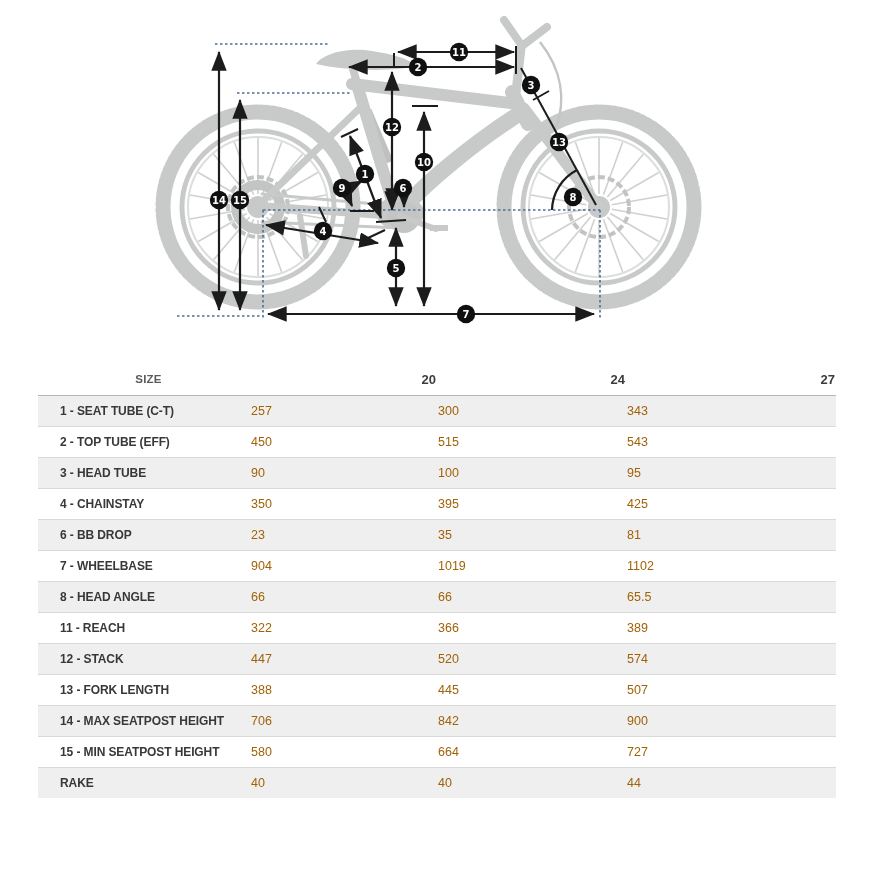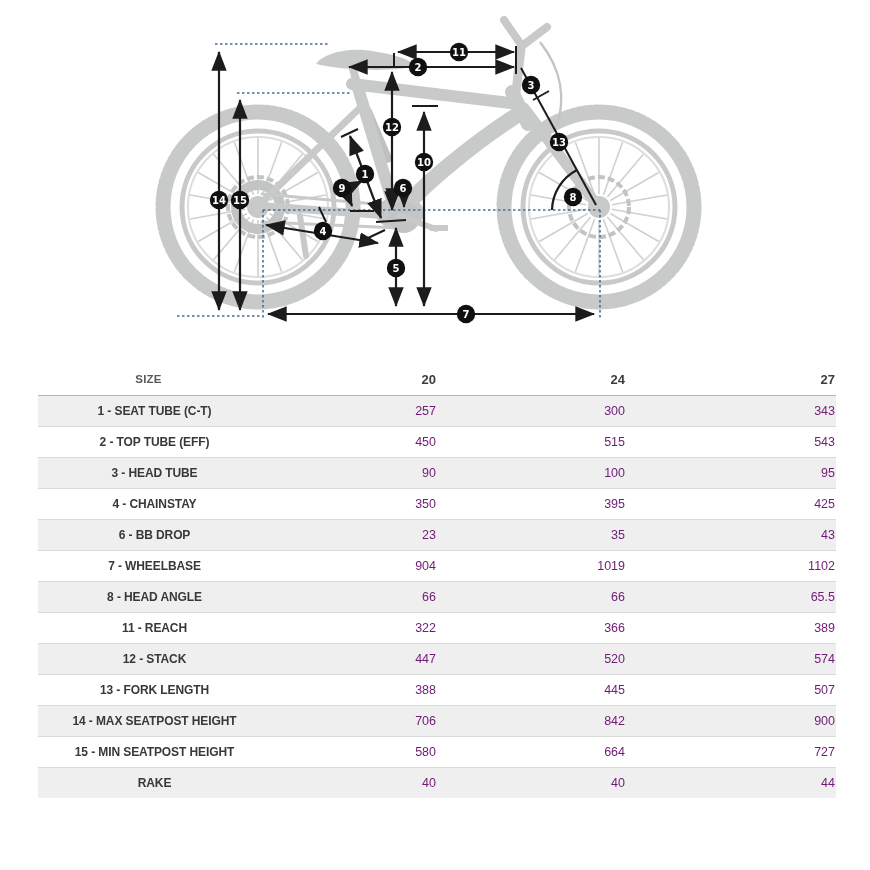--- a/index.html
+++ b/index.html
@@ -18,22 +18,22 @@
   .spec-table col.c-label{width:212px;}
   .spec-table col.c-v1{width:187px;}
   .spec-table col.c-v2{width:189px;}
   .spec-table col.c-v3{width:210px;}
   .spec-table th{height:30px;border-bottom:1px solid #b5b5b5;font-size:12.5px;color:#4b4b4b;vertical-align:middle;}
   .spec-table th.h-size{text-align:center;padding-left:10px;font-size:11.5px;color:#5a5a5a;letter-spacing:.2px;}
   .spec-table th.h-num{text-align:right;font-size:13px;color:#3c3c3c;}
   .spec-table td{height:28px;border-bottom:1px solid #d9d9d9;vertical-align:middle;font-size:12px;}
   .spec-table tbody tr:nth-child(odd){background:#efefef;}
   .spec-table tbody tr:last-child td{border-bottom:none;}
-  .spec-table td.lbl{text-align:center;padding-left:22px;font-weight:bold;color:#383838;letter-spacing:-0.1px;}
-  .spec-table td.val{text-align:right;color:#701a75;font-size:12.5px;}
+  .spec-table td.lbl{text-align:left;padding-left:22px;font-weight:bold;color:#383838;letter-spacing:-0.1px;}
+  .spec-table td.val{text-align:left;color:#a16207;font-size:12.5px;}
 </style>
 </head>
 <body>
 
 <div class="diagram-wrap">
 <svg width="870" height="352" viewBox="0 0 870 352">
   <defs>
     <marker id="arrE" markerWidth="10" markerHeight="8" refX="8.5" refY="3.5" orient="auto">
       <path d="M0,0 L9,3.5 L0,7 Z" fill="#1c1c1c"></path>
     </marker>
@@ -237,21 +237,21 @@
     <tr>
         <td class="lbl">4 - CHAINSTAY</td>
         <td class="val">350</td>
         <td class="val">395</td>
         <td class="val">425</td>
       </tr>
     <tr>
         <td class="lbl">6 - BB DROP</td>
         <td class="val">23</td>
         <td class="val">35</td>
-        <td class="val">43</td>
+        <td class="val">81</td>
       </tr>
     <tr>
         <td class="lbl">7 - WHEELBASE</td>
         <td class="val">904</td>
         <td class="val">1019</td>
         <td class="val">1102</td>
       </tr>
     <tr>
         <td class="lbl">8 - HEAD ANGLE</td>
         <td class="val">66</td>

